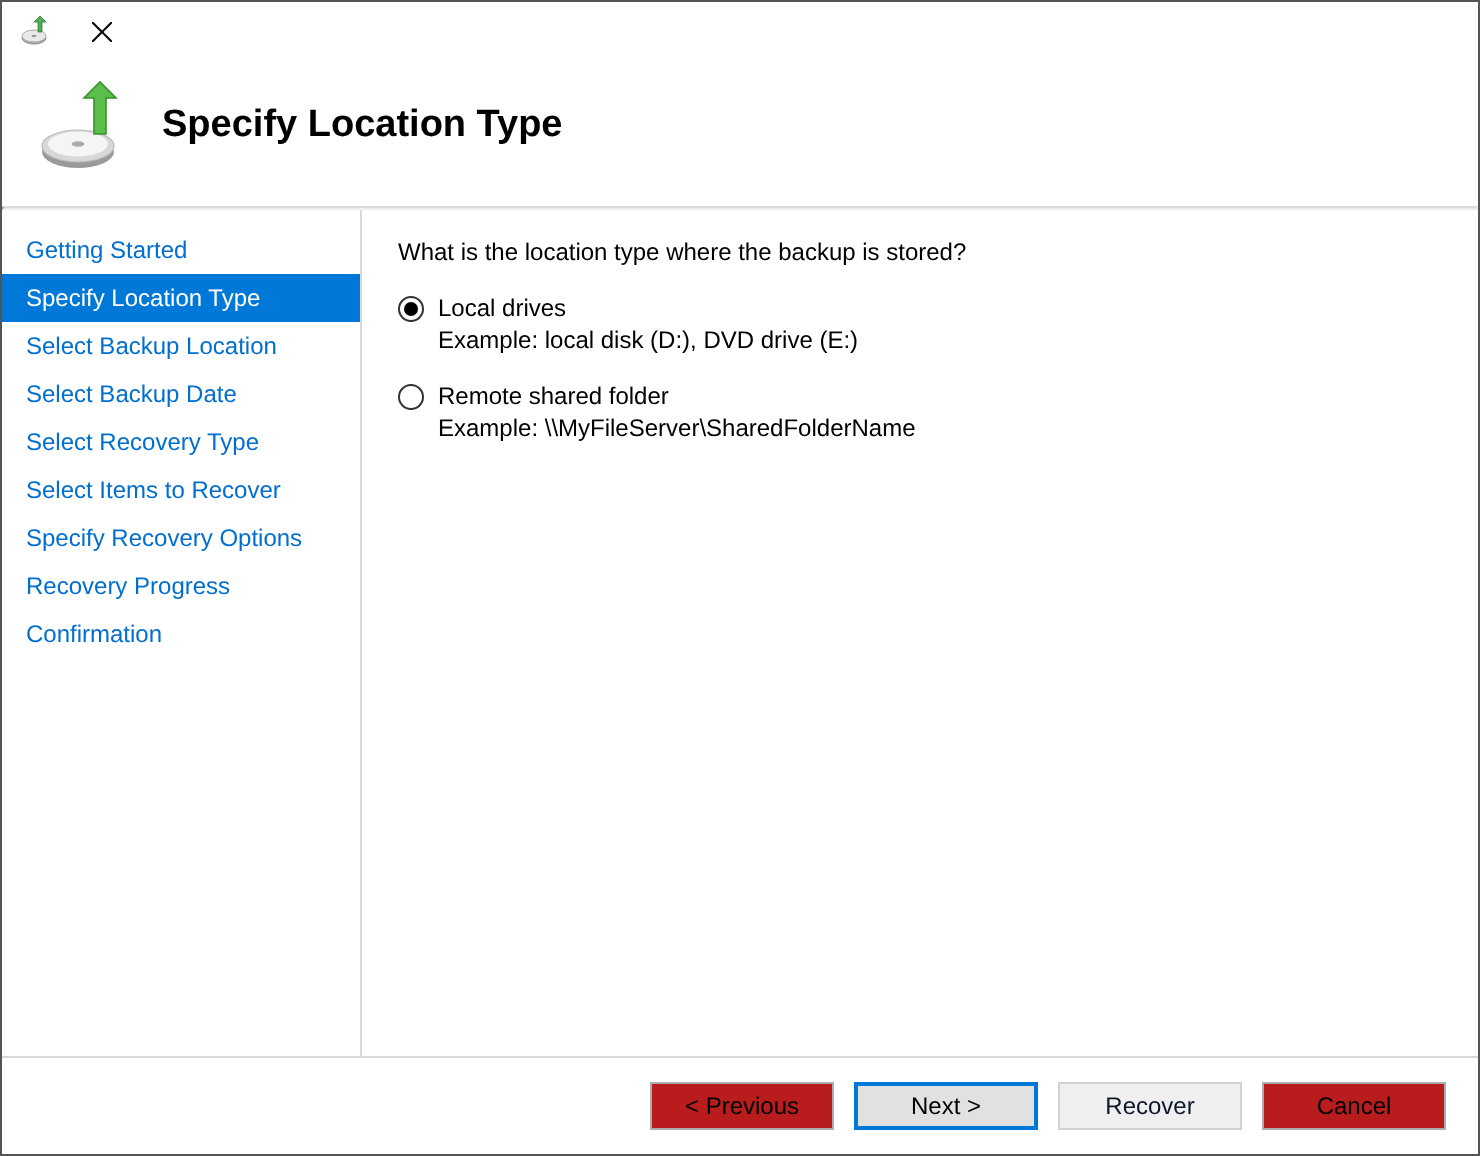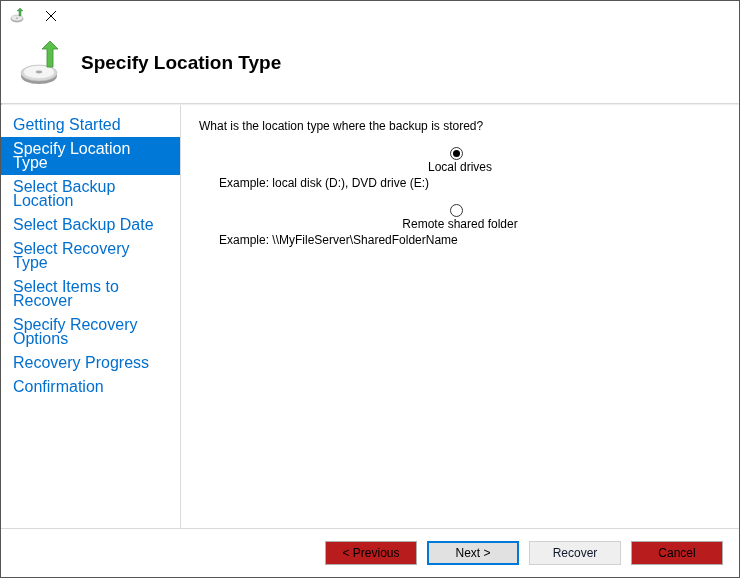--- a/index.html
+++ b/index.html
@@ -58,42 +58,41 @@
     display: flex;
     min-height: 0;
   }
   .sidebar {
     width: 180px;
     padding: 8px 0;
     border-right: 1px solid #d9d9d9;
   }
   .sidebar-item {
     padding: 5px 12px;
-    font-size: 16px;
+    font-size: 12px;
     color: #006fcf;
     cursor: default;
     line-height: 14px;
   }
   .sidebar-item.selected {
     background: #0078d7;
     color: #fff;
   }
   .content {
     flex: 1;
     padding: 14px 18px;
     font-size: 12px;
     color: #000;
   }
   .content .question {
     margin-bottom: 14px;
   }
   .radio-row {
     display: flex; align-items: center;
     margin-bottom: 2px;
-    flex-direction: column;
   }
   .radio {
     width: 13px; height: 13px;
     border: 1px solid #333;
     border-radius: 50%;
     margin-right: 7px;
     display: inline-flex; align-items: center; justify-content: center;
     background: #fff;
   }
   .radio.checked::after {

